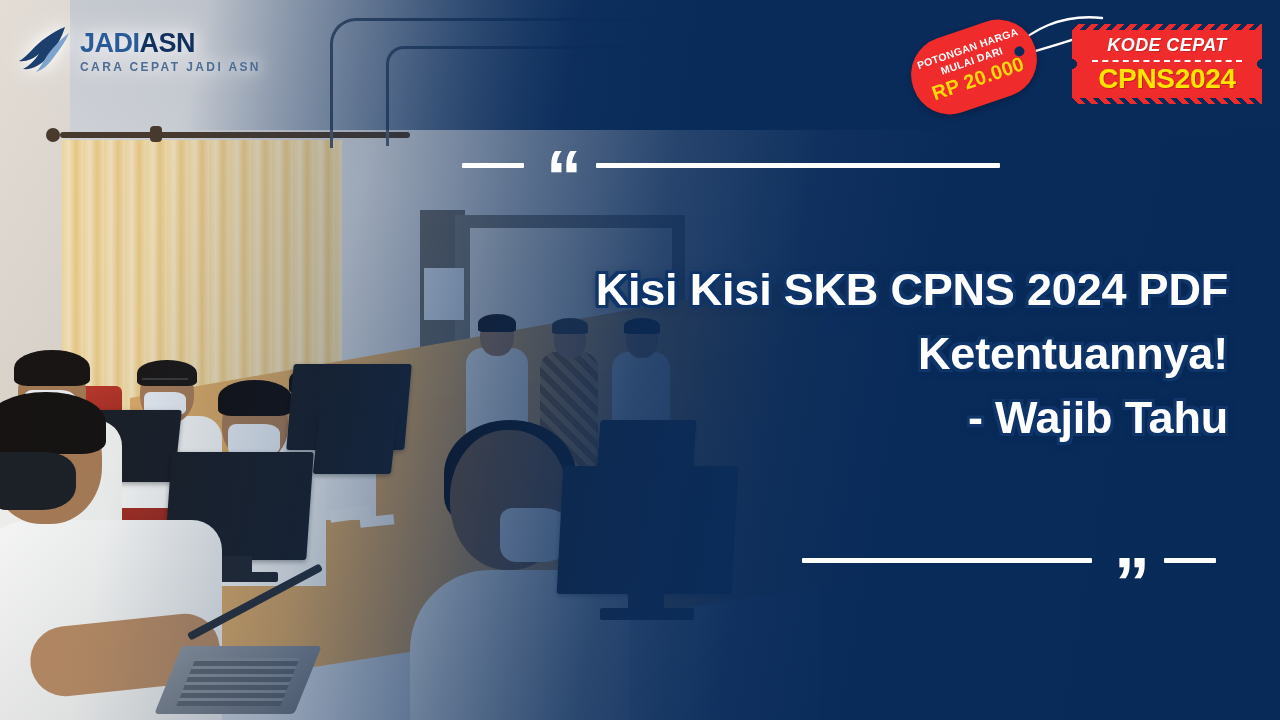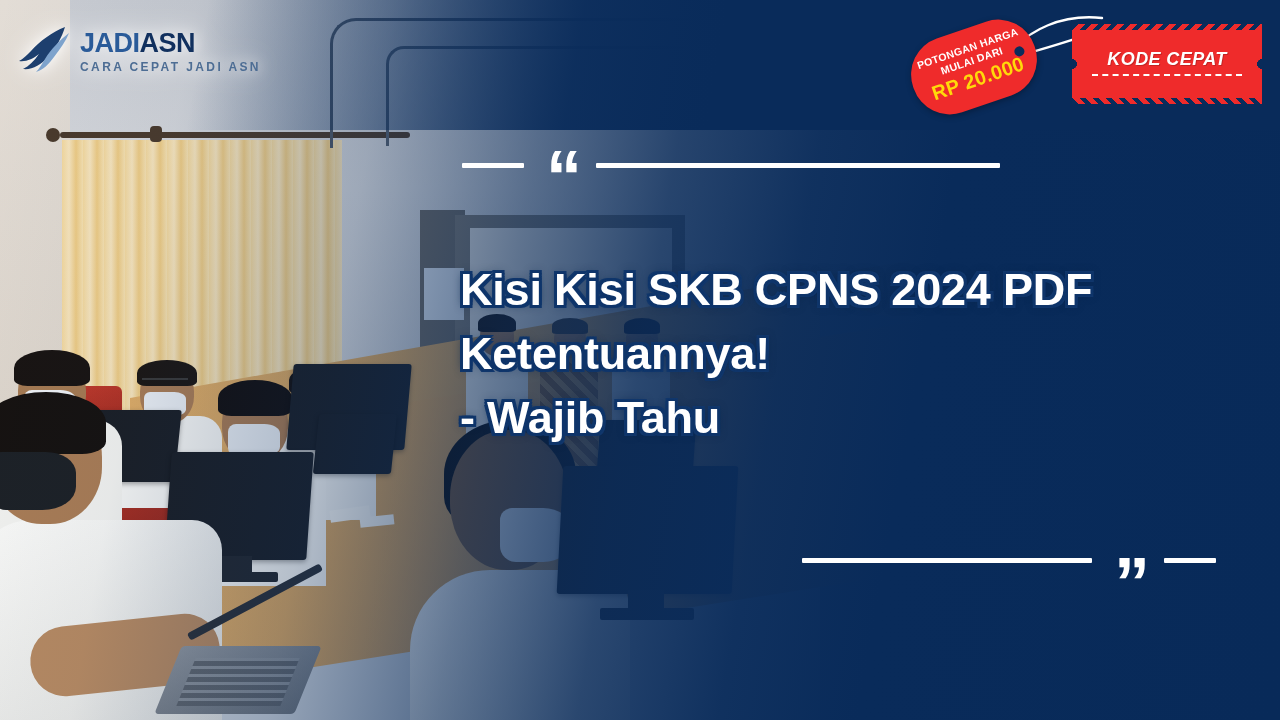--- a/index.html
+++ b/index.html
@@ -303,21 +303,21 @@
     color:#fff; font-weight:bold; line-height:0;
     flex:none; user-select:none;
   }
   .qmark-open  { font-size:72px; margin:0 0 0 22px; position:relative; top:10px; }
   .qmark-close { font-size:72px; margin:0 0 0 22px; position:relative; top:22px; }
 
   
   .headline {
     position:absolute; left:460px; top:258px;
     width:768px;
-    text-align:left;
+    text-align:right;
     color:#fff;
     font-size:45px;
     font-weight:bold;
     line-height:1.42;
     letter-spacing:-.2px;
     text-shadow:
        0 0 2px #10366b,  0 0 2px #10366b,
        3px 0 0 #10366b, -3px 0 0 #10366b,
        0 3px 0 #10366b, 0 -3px 0 #10366b,
        3px 3px 0 #10366b, -3px -3px 0 #10366b,
@@ -449,20 +449,21 @@
       <div class="tag-hole"></div>
       <div class="tag-l1">POTONGAN HARGA</div>
       <div class="tag-l2">MULAI DARI</div>
       <div class="tag-price">RP 20.000</div>
     </div>
 
     <div class="ticket">
       <div class="ticket-zig-top"></div>
       <div class="ticket-title">KODE CEPAT</div>
       <div class="ticket-divider"></div>
+      <div class="ticket-code">CPNS2024</div>
       <div class="ticket-zig-bot"></div>
     </div>
   </div>
 
   <div class="deco deco-top">
     <div class="rule rule-short"></div>
     <div class="qmark qmark-open">“</div>
     <div class="rule rule-long-top"></div>
   </div>
 

